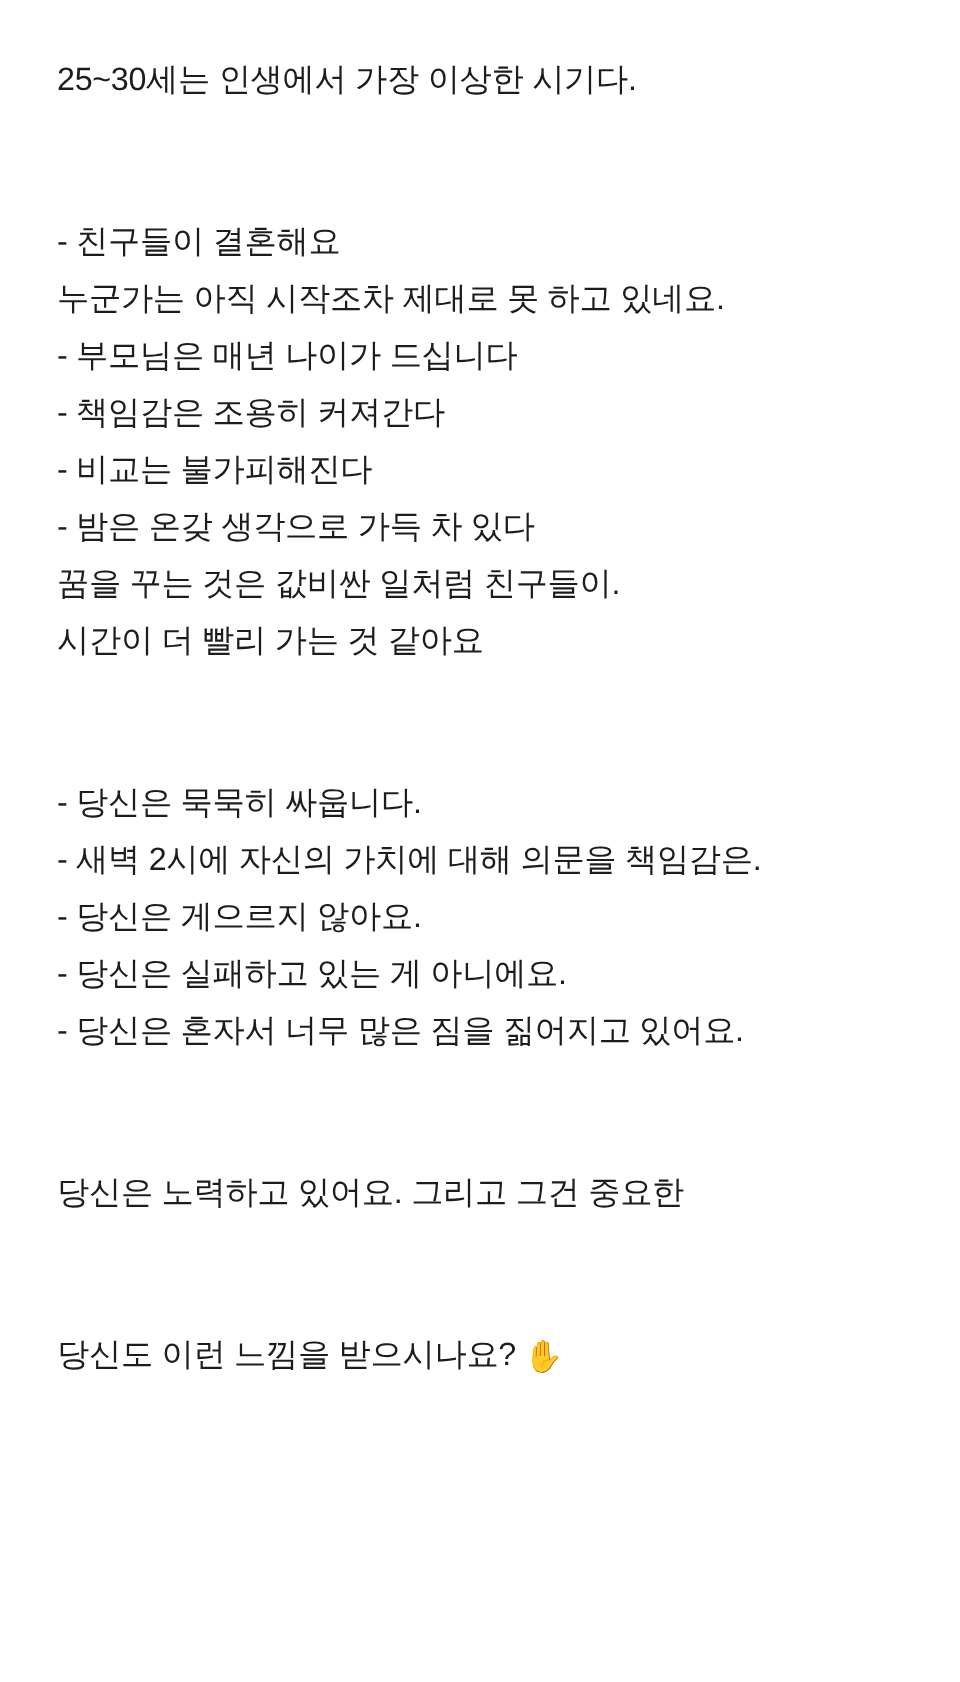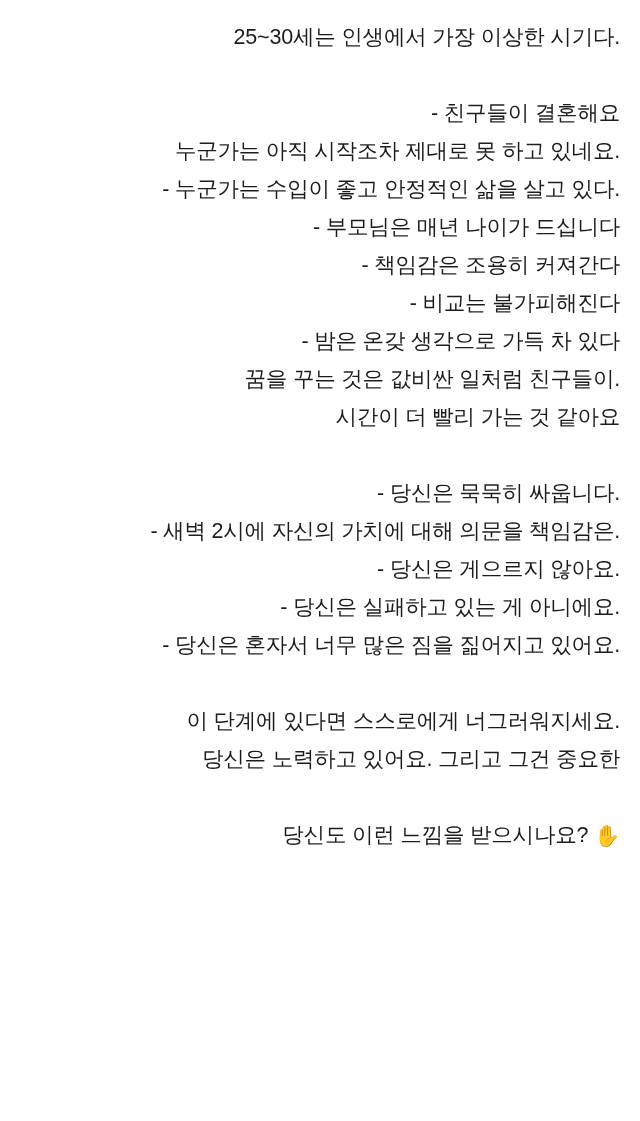--- a/index.html
+++ b/index.html
@@ -16,22 +16,21 @@
     overflow: hidden;
   }
   .page {
     box-sizing: border-box;
     width: 640px;
     height: 1121px;
     padding: 18px 20px 0 22px;
     background: #ffffff;
   }
   .block {
-    margin: 0;
-    text-align: right;
+    margin: 16px;
   }
   .line {
     font-size: 21.5px;
     line-height: 38px;
     letter-spacing: -0.2px;
     color: #1c1c1c;
     white-space: pre-wrap;
     word-break: keep-all;
   }
   .spacer {
@@ -49,21 +48,20 @@
 
   <div class="block">
     <div class="line">25~30세는 인생에서 가장 이상한 시기다.</div>
   </div>
 
   <div class="spacer"></div>
 
   <div class="block">
     <div class="line">- 친구들이 결혼해요</div>
     <div class="line">누군가는 아직 시작조차 제대로 못 하고 있네요.</div>
-    <div class="line">- 누군가는 수입이 좋고 안정적인 삶을 살고 있다.</div>
     <div class="line">- 부모님은 매년 나이가 드십니다</div>
     <div class="line">- 책임감은 조용히 커져간다</div>
     <div class="line">- 비교는 불가피해진다</div>
     <div class="line">- 밤은 온갖 생각으로 가득 차 있다</div>
     <div class="line">꿈을 꾸는 것은 값비싼 일처럼 친구들이.</div>
     <div class="line">시간이 더 빨리 가는 것 같아요</div>
   </div>
 
   <div class="spacer"></div>
 
@@ -71,21 +69,20 @@
     <div class="line">- 당신은 묵묵히 싸웁니다.</div>
     <div class="line">- 새벽 2시에 자신의 가치에 대해 의문을 책임감은.</div>
     <div class="line">- 당신은 게으르지 않아요.</div>
     <div class="line">- 당신은 실패하고 있는 게 아니에요.</div>
     <div class="line">- 당신은 혼자서 너무 많은 짐을 짊어지고 있어요.</div>
   </div>
 
   <div class="spacer"></div>
 
   <div class="block">
-    <div class="line">이 단계에 있다면 스스로에게 너그러워지세요.</div>
     <div class="line">당신은 노력하고 있어요. 그리고 그건 중요한</div>
   </div>
 
   <div class="spacer"></div>
 
   <div class="block">
     <div class="line"><span>당신도 이런 느낌을 받으시나요? </span><span class="emoji">✋</span></div>
   </div>
 
 </div>

